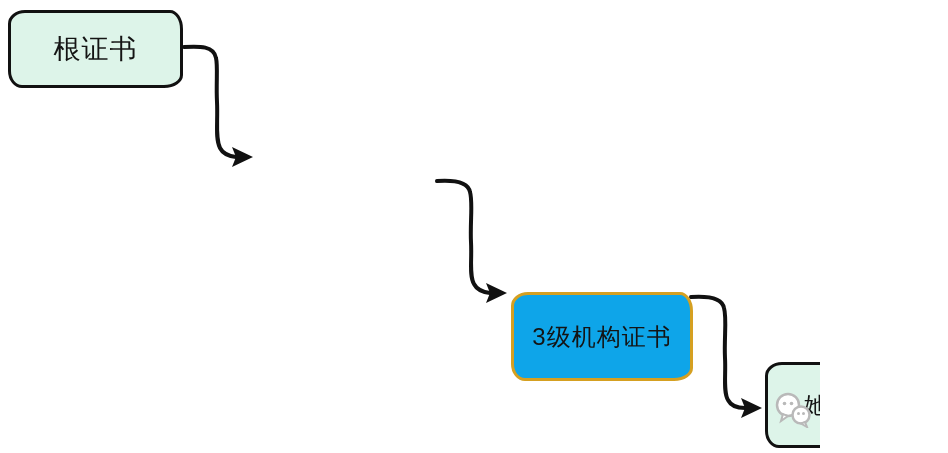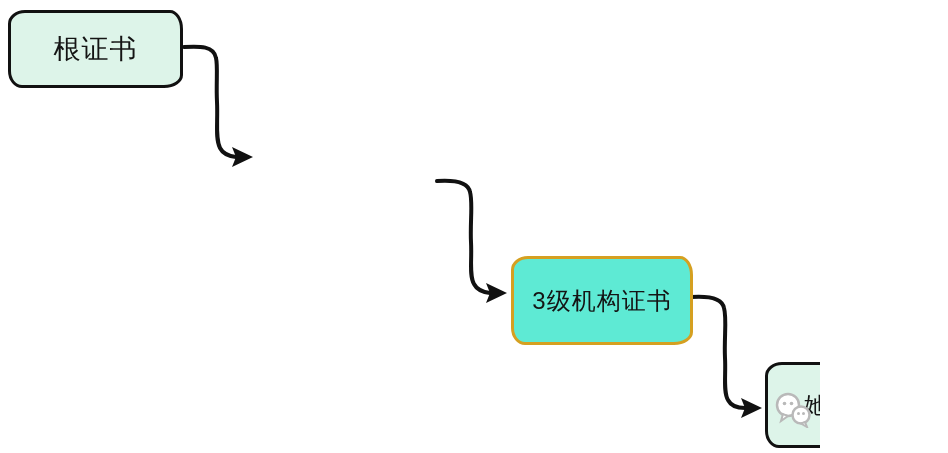--- a/index.html
+++ b/index.html
@@ -79,21 +79,21 @@
       <path d="M691,297 C706,296 722,297 724,308 C727,318 724,338 725,358 C726,374 723,392 728,400 C731,406 736,408 745,408"></path>
       <polygon fill="#111111" stroke="none" points="762,408 741,398 745,408 741,418"></polygon>
     </g>
   </svg>
 
   <div class="node" id="node-root" style="background: rgb(221, 244, 233); border-color: rgb(17, 17, 17);">
     <span class="node-label">根证书</span>
   </div>
 
 
-  <div class="node" id="node-l3" style="background: #5eead4; border-color: rgb(213, 160, 33);">
+  <div class="node" id="node-l3" style="background: #0ea5e9; border-color: rgb(213, 160, 33); margin-top: 36px;">
     <span class="node-label">3级机构证书</span>
   </div>
 
   <div class="node" id="node-leaf" style="background: rgb(221, 244, 233); border-color: rgb(17, 17, 17);">
     <span class="node-label">她的证书</span>
   </div>
 
   <div class="watermark">
     <span class="wm-icon">
       <svg viewBox="0 0 37 36" xmlns="http://www.w3.org/2000/svg">

